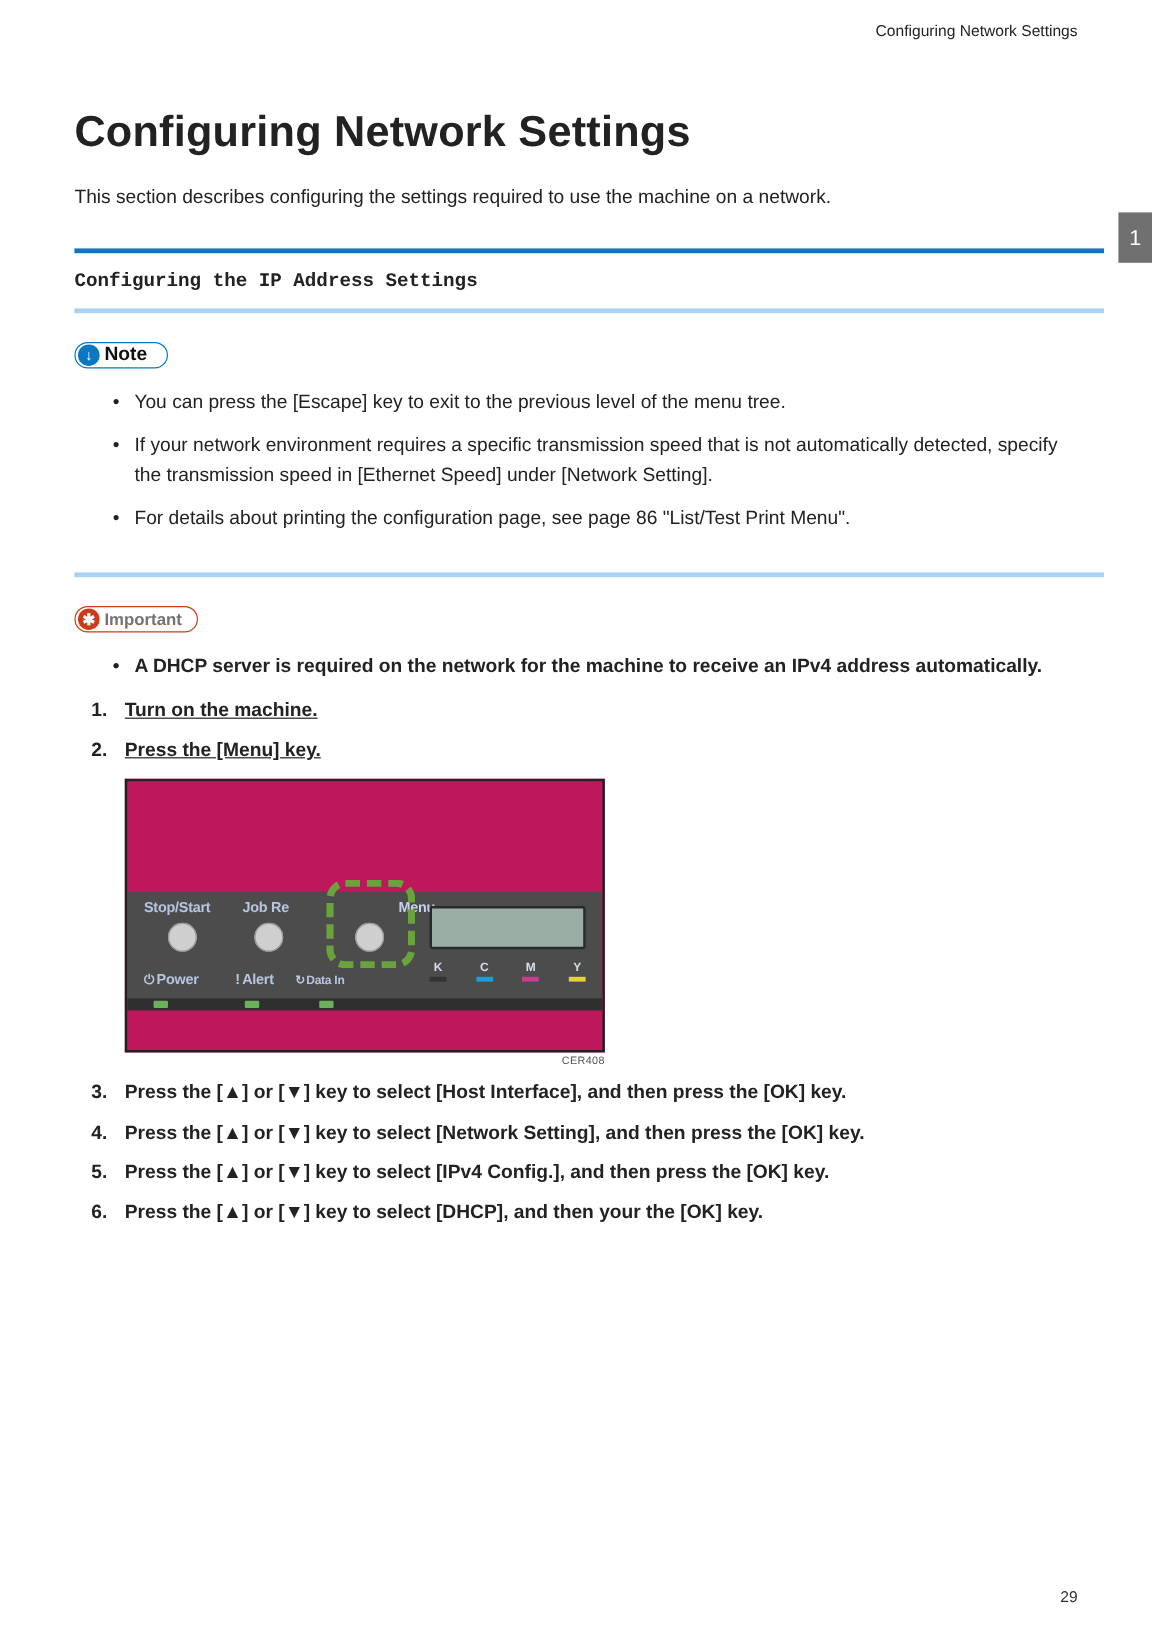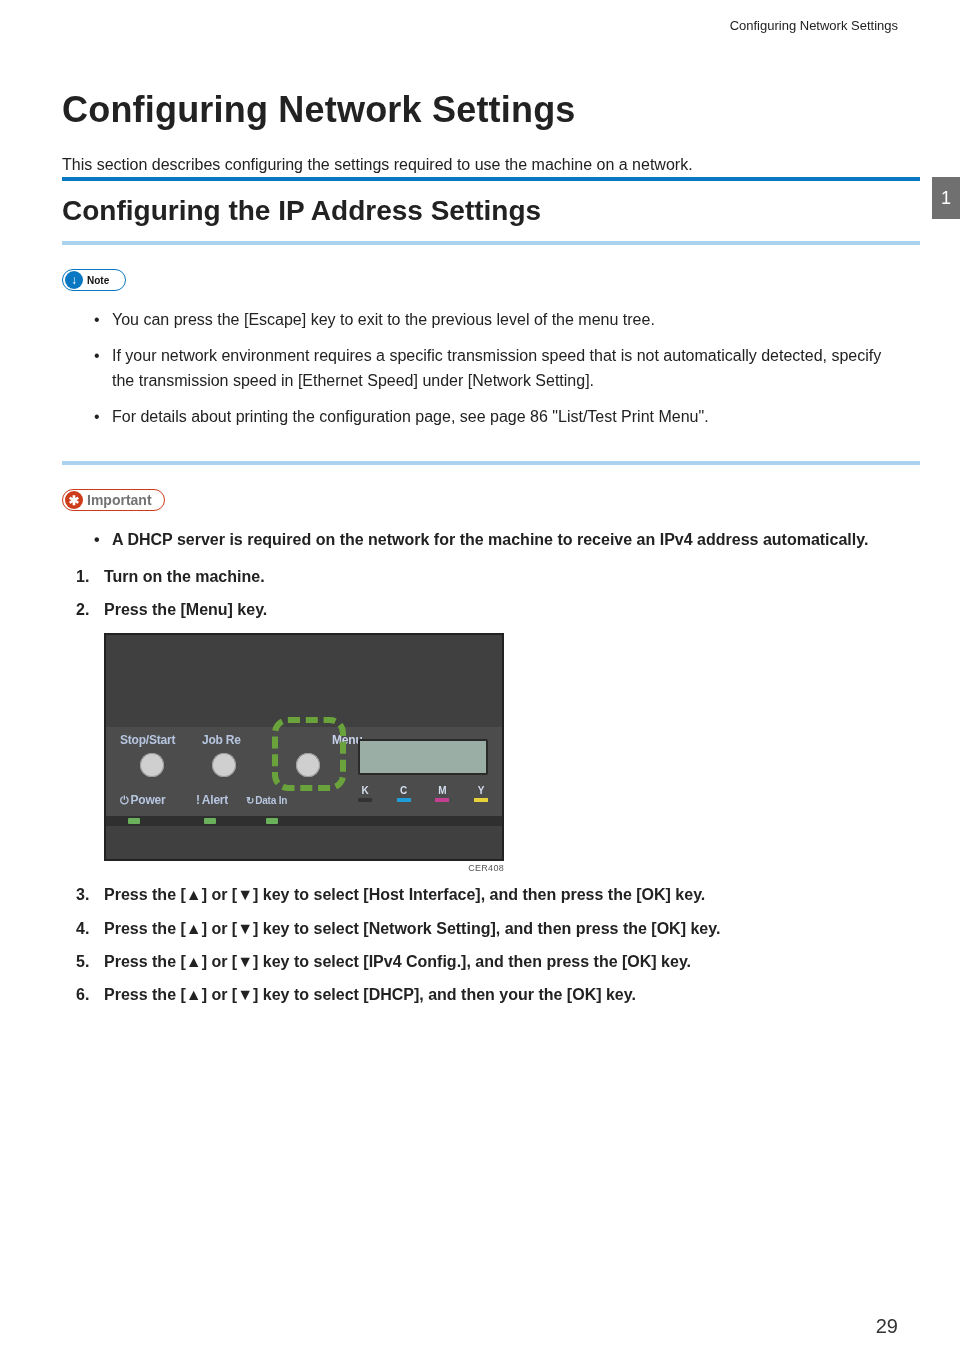--- a/index.html
+++ b/index.html
@@ -1,46 +1,46 @@
 <!DOCTYPE html>
 <html><head>
 <meta charset="utf-8">
 <style>
   * { box-sizing: border-box; margin: 0; padding: 0; }
   html, body { width: 960px; height: 1360px; background: #fff; font-family: "Segoe UI", "Helvetica Neue", Arial, sans-serif; color: #222; }
   .page { position: relative; width: 960px; height: 1360px; padding: 18px 62px 30px 62px; }
   .running-header { text-align: right; font-size: 13px; color: #222; margin-bottom: 56px; }
   .h1 { font-size: 36px; font-weight: 600; letter-spacing: 0.2px; margin-bottom: 22px; }
-  .intro { font-size: 16px; line-height: 1.5; }
+  .intro { font-size: 16px; line-height: 1.5; margin-bottom: 30px; }
   .section-divider { height: 4px; background: #0a77c2; width: 858px; margin-bottom: 14px; }
-  .h2 { font-size: 28px; font-weight: 600; margin-bottom: 14px; }
+  .h2 { font-size: 16px; font-weight: 600; margin-bottom: 14px; font-family: Liberation Mono, monospace; }
   .sub-divider { height: 4px; background: #abd2ef; width: 858px; margin-bottom: 24px; }
   .section-para { font-size: 16px; line-height: 1.6; margin-bottom: 16px; }
 
   .note-pill { display: inline-flex; align-items: center; border: 1px solid #0a77c2; border-radius: 11px; padding: 0 16px 0 0; height: 22px; margin-bottom: 16px; }
   .note-icon { display: inline-flex; align-items: center; justify-content: center; width: 18px; height: 18px; background: #0a77c2; border-radius: 50%; margin: 0 4px 0 2px; color: #fff; font-size: 12px; font-weight: bold; }
-  .note-label { font-weight: 700; color: #111; font-size: 10px; }
+  .note-label { font-weight: 700; color: #111; font-size: 16px; }
 
   .important-pill { display: inline-flex; align-items: center; border: 1px solid #cc3b1a; border-radius: 11px; padding: 0 12px 0 0; height: 22px; margin-bottom: 16px; }
   .important-icon { display: inline-flex; align-items: center; justify-content: center; width: 18px; height: 18px; background: #cc3b1a; border-radius: 50%; margin: 0 4px 0 2px; color: #fff; font-size: 13px; font-weight: bold; }
   .important-label { font-weight: 700; color: #737373; font-size: 14px; }
 
   ul.bullets { list-style: none; margin: 0 0 32px 32px; }
   ul.bullets li { position: relative; padding-left: 18px; font-size: 16px; line-height: 1.6; margin-bottom: 10px; }
   ul.bullets li::before { content: "•"; position: absolute; left: 0; top: 0; color: #222; }
 
   .h3 { font-size: 18px; font-weight: 600; margin-bottom: 14px; }
 
   ol.steps { list-style: none; counter-reset: step; margin: 0 0 10px 14px; }
   ol.steps > li { counter-increment: step; position: relative; padding-left: 28px; font-size: 16px; line-height: 1.7; margin-bottom: 6px; font-weight: 600; }
   ol.steps > li::before { content: counter(step) "."; position: absolute; left: 0; top: 0; font-weight: 600; }
   ol.steps > li .step-text { font-weight: 600; }
 
   .figure-wrap { margin: 10px 0 8px 42px; }
-  .figure { width: 400px; height: 228px; border: 2px solid #222; position: relative; background: #404040; overflow: hidden; }
+  .figure { width: 400px; height: 228px; border: 2px solid #222; position: relative; background: #be185d; overflow: hidden; }
   .panel-dark { position: absolute; left: 0; right: 0; top: 92px; height: 98px; background: #4c4c4c; }
   .label { position: absolute; color: #b7c6e0; font-size: 12px; font-weight: 600; letter-spacing: -0.2px; }
   .lbl-stopstart { left: 14px; top: 98px; }
   .lbl-jobre { left: 96px; top: 98px; }
   .lbl-menu { left: 192px; top: 98px; color: #c7d3ea; padding-left: 34px; }
   .lbl-power { left: 14px; top: 158px; }
   .lbl-alert { left: 90px; top: 158px; }
   .lbl-datain { left: 140px; top: 160px; font-size: 10px; color: #b7c6e0; }
 
   .btn-circle { position: absolute; width: 24px; height: 24px; border-radius: 50%; background: #cfcfcf; box-shadow: inset 0 0 0 1px #9a9a9a; }
@@ -63,21 +63,21 @@
   .t-c { background: #1e9dd8; }
   .t-m { background: #c43f91; }
   .t-y { background: #e7d23a; }
   .power-icon::before { content: "⏻"; margin-right: 2px; font-size: 11px; }
   .alert-icon::before { content: "!"; margin-right: 2px; font-weight: 900; }
   .datain-icon::before { content: "↻"; margin-right: 1px; }
 
   .figure-caption { text-align: right; width: 400px; font-size: 9px; color: #555; margin-top: 2px; letter-spacing: 0.3px; }
 
   .chapter-tab { position: absolute; right: 0; top: 177px; width: 28px; height: 42px; background: #707070; color: #fff; display: flex; align-items: center; justify-content: center; font-size: 18px; font-weight: 300; }
-  .page-number { position: absolute; right: 62px; bottom: 22px; font-size: 20px; color: #333; margin-left: 40px; }
+  .page-number { position: absolute; right: 62px; bottom: 22px; font-size: 13px; color: #333; margin-left: 40px; }
 
   .tight-para ul.bullets { margin-bottom: 4px; }
   .bold { font-weight: 600; }
 </style>
 </head>
 <body>
 
 <div class="page">
 
   <div class="running-header">Configuring Network Settings</div>
@@ -110,21 +110,21 @@
     <span class="important-icon">✱</span>
     <span class="important-label">Important</span>
   </div>
 
   <div class="tight-para">
     <ul class="bullets">
       <li class="bold">A DHCP server is required on the network for the machine to receive an IPv4 address automatically.</li>
     </ul>
   </div>
 
-  <ol class="steps" style="counter-reset: step 0;">
+  <ol class="steps" style="counter-reset: step 0; text-decoration: underline;">
     <li><span class="step-text">Turn on the machine.</span></li>
     <li><span class="step-text">Press the [Menu] key.</span></li>
   </ol>
 
   <div class="figure-wrap">
     <div class="figure">
       <div class="panel-dark"></div>
       <span class="label lbl-stopstart">Stop/Start</span>
       <span class="label lbl-jobre">Job Re</span>
       <span class="label lbl-menu">Menu</span>

